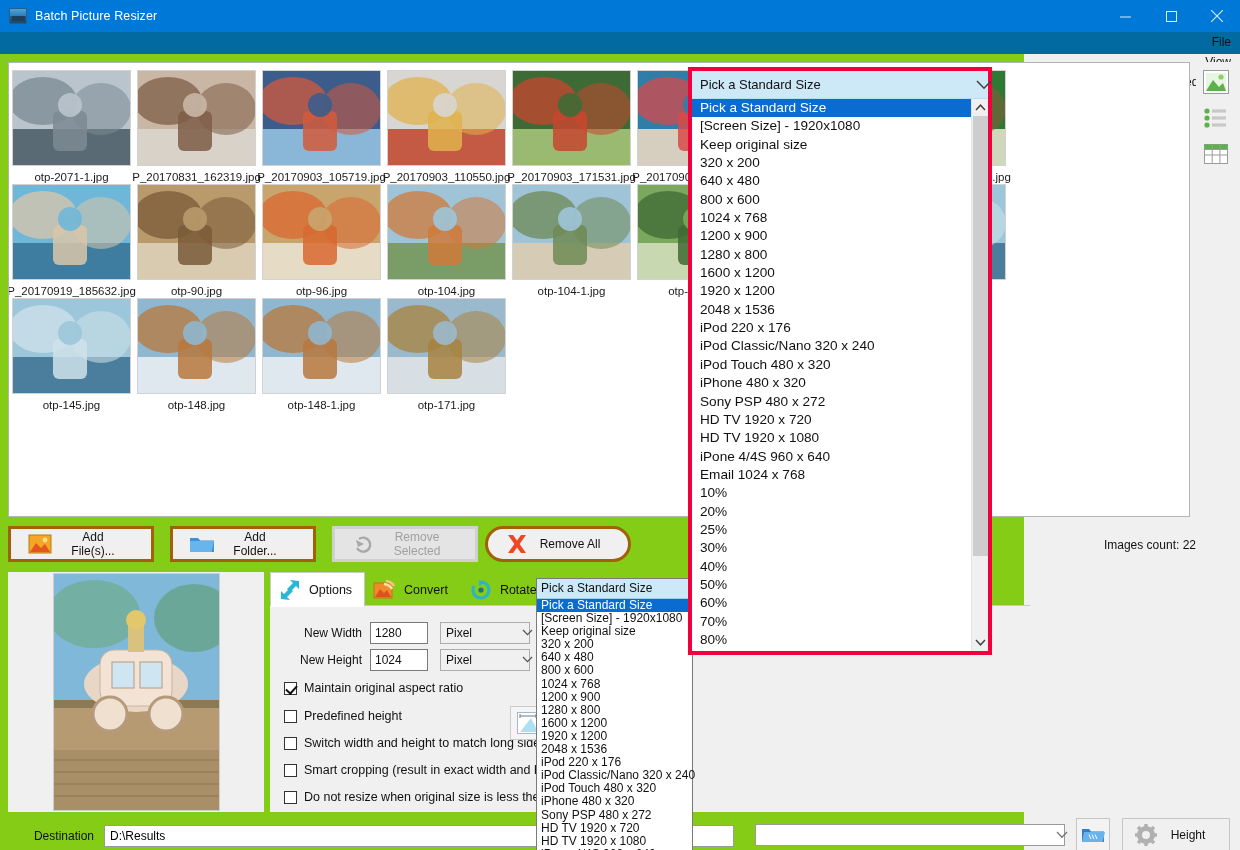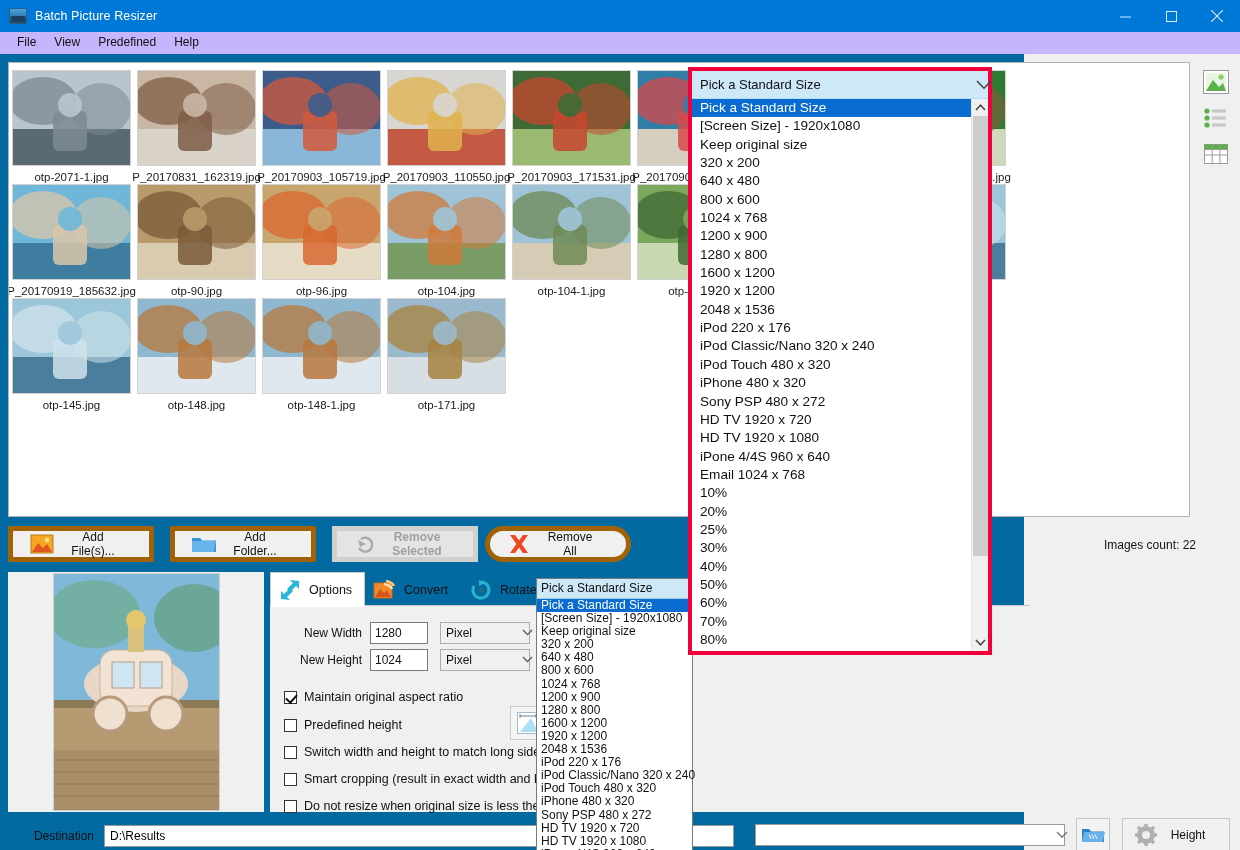--- a/index.html
+++ b/index.html
@@ -24,49 +24,49 @@
     border:1px solid #2b5e84; border-radius:1px; }
   .tb-icon:after{content:"";position:absolute;left:2px;top:7px;width:13px;height:5px;background:#1b3f5c;}
   .tb-title { font-size:12.5px; letter-spacing:.1px; }
   .winbtns { position:absolute; right:0; top:0; height:32px; display:flex; }
   .winbtn { width:46px;height:32px;display:flex;align-items:center;justify-content:center;
     color:#cfe8fb; font-size:14px; line-height:1;}
   .winbtn.close { font-size:15px; }
   .winbtn svg { display:block; }
 
   
-  .menubar { height:22px; background:#c4b5fd; display:flex; align-items:flex-start; padding-left:8px; }
+  .menubar { height:22px; background:#0369a1; display:flex; align-items:flex-end; padding-left:8px;flex-direction:column; }
   .menuitem { padding:3px 9px; font-size:12px; color:#111; }
 
   
-  .content { position:absolute; left:0; top:54px; width:1024px; height:796px; background:#0369a1; }
+  .content { position:absolute; left:0; top:54px; width:1024px; height:796px; background:#84cc16; }
 
   
   .thumbpanel {
     position:absolute; left:8px; top:8px; width:1182px; height:455px;
     background:#fff; border:1px solid #b4b4b4;
     padding:6px 0 0 0; overflow:hidden;
   }
   .thumbrow { display:flex; }
   .thumbcell { width:125px; margin-left:0; display:flex; flex-direction:column; align-items:center; }
   .thumbbox { width:121px; height:98px; display:flex; align-items:center; justify-content:center; overflow:hidden;}
   .thumbimg { width:119px; height:96px; border:1px solid #d2d2d2; position:relative; overflow:hidden; }
   .thumbname { font-size:11.5px; color:#1a1a1a; margin-top:4px; white-space:nowrap; }
 
   
   .iconstrip { position:absolute; left:1196px; top:8px; width:40px; height:455px; background:#f0f0f0; }
   .stripbtn { width:36px; height:32px; margin:4px auto 0 auto; display:flex; align-items:center; justify-content:center;}
 
   
   .toolrow { position:absolute; left:8px; top:472px; width:1224px; height:40px; }
-  .tbtn { position:absolute; top:0; height:36px; border:5px solid #a16207; background:#f0f0f0;
+  .tbtn { position:absolute; top:0; height:36px; border:3px solid #a16207; background:#f0f0f0;
           display:flex; align-items:center; }
   .tbtn .bi { width:30px; height:26px; margin-left:14px; margin-right:6px; flex:none; display:flex; align-items:center; justify-content:center;}
   .tbtn .bl { flex:1; text-align:center; font-size:12px; padding-right:26px; }
-  .tbtn.disabled { background:#e4e4e4; color:#a0a0a0; border-color:#d0d0d0;font-weight:bold; }
+  .tbtn.disabled { background:#e4e4e4; color:#a0a0a0; border-color:#d0d0d0; }
   .imgcount { position:absolute; right:36px; top:12px; font-size:12px; color:#111; }
 
   
   .preview { position:absolute; left:8px; top:518px; width:256px; height:240px; background:#f0f0f0;
              display:flex; align-items:center; justify-content:center; }
   .previewimg { width:167px; height:238px; border:1px solid #cfcfcf; overflow:hidden; position:relative;}
 
   .tabpanel { position:absolute; left:270px; top:518px; width:760px; height:240px; }
   .tabs { display:flex; height:34px; border-bottom:1px solid #c9c9c9;}
   .tab { display:flex; align-items:center; padding:0 12px 0 6px; height:34px;
@@ -77,21 +77,21 @@
 
   .tabbody { position:relative; height:206px; background:#f0f0f0; }
   .fieldrow { position:absolute; display:flex; align-items:center; }
   .flabel { width:92px; text-align:right; font-size:12px; margin-right:8px; }
   .finput { width:58px; height:22px; border:1px solid #7a7a7a; background:#fff; font-size:12px;
             padding:1px 4px; font-family:"Liberation Sans",sans-serif; color:#111;}
   .fsel { width:90px; height:22px; border:1px solid #adadad; background:#f0f0f0; font-size:12px;
           margin-left:12px; display:flex; align-items:center; padding-left:5px; position:relative; }
   .fsel .cv { position:absolute; right:7px; top:6px; }
 
-  .cbrow { position:absolute; display:flex; align-items:center; font-size:12.5px;margin-top:9px; }
+  .cbrow { position:absolute; display:flex; align-items:center; font-size:12.5px; }
   .cbox { width:13px;height:13px;border:1px solid #333;background:#fff;margin-right:7px;flex:none;position:relative;}
   .cbox.checked:after{content:"";position:absolute;left:3px;top:0px;width:5px;height:9px;
      border:solid #111;border-width:0 2px 2px 0;transform:rotate(42deg);}
 
   .prevbtn { position:absolute; left:240px; top:100px; width:36px; height:34px; border:1px solid #cbcbcb; background:#f5f5f5;
              display:flex;align-items:center;justify-content:center;}
 
   
   .destrow { position:absolute; left:8px; top:770px; height:24px; display:flex; align-items:center; }
   .destlbl { width:86px; text-align:right; font-size:12px; margin-right:10px; }

